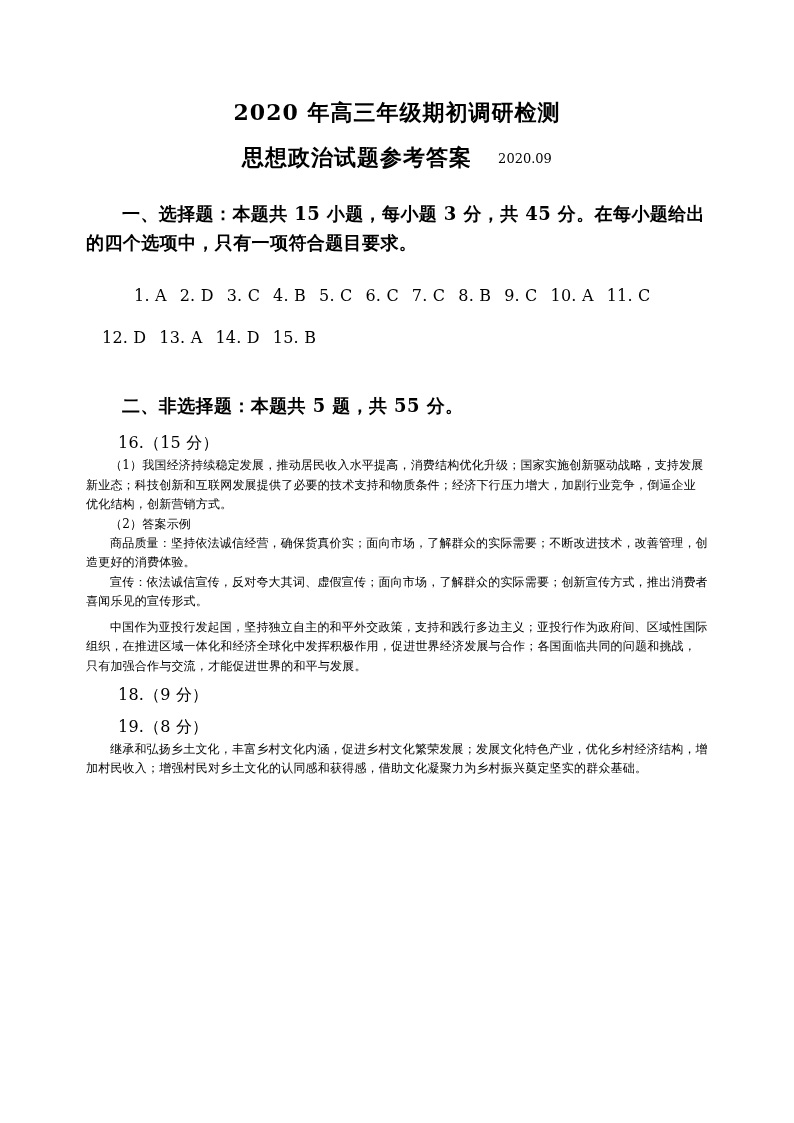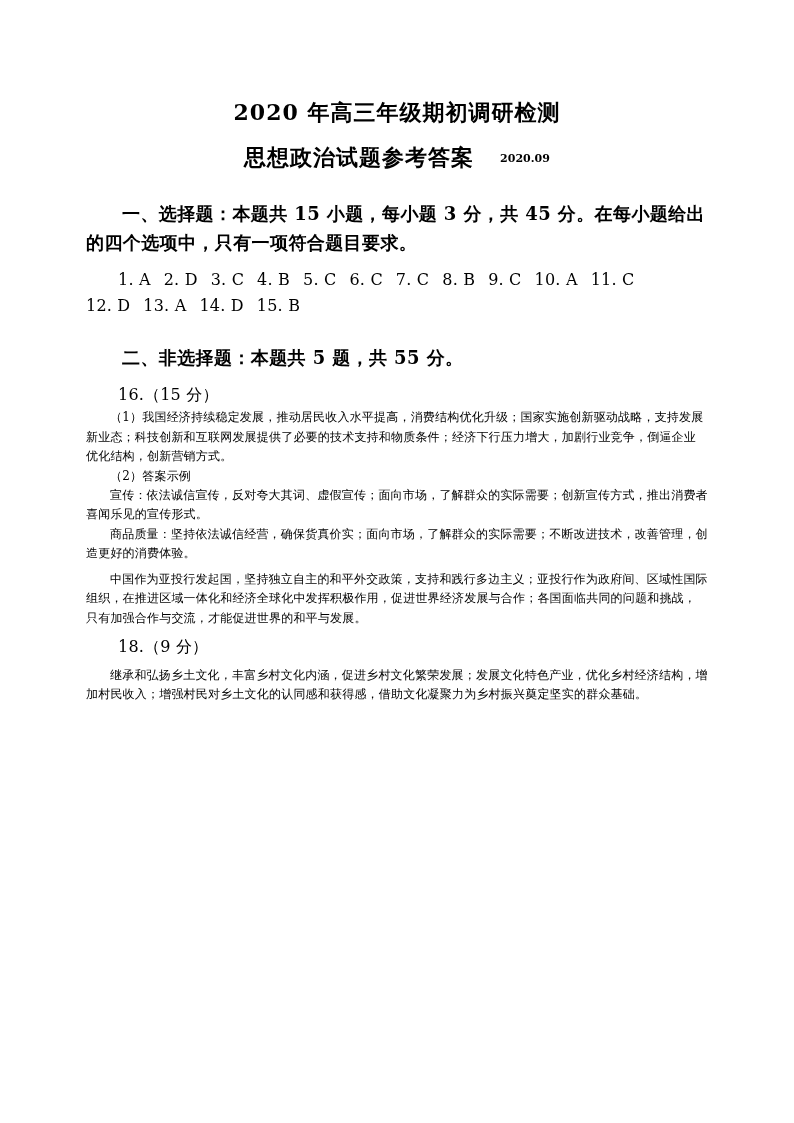--- a/index.html
+++ b/index.html
@@ -38,22 +38,22 @@
     align-items: center;
     gap: 26px;
     margin-bottom: 26px;
   }
   .subtitle {
     font-size: 22px;
     font-weight: bold;
     letter-spacing: 1px;
   }
   .date {
-    font-size: 11px;
-    font-weight: bold;
+    font-size: 13px;
+    font-weight: normal;
     font-family: "DejaVu Serif", "Liberation Serif", serif;
   }
   .section-head {
     font-size: 18px;
     font-weight: bold;
     line-height: 1.62;
     text-indent: 2em;
     letter-spacing: 0.4px;
     margin: 10px 0 4px 0;
   }
@@ -63,21 +63,21 @@
   .para {
     font-size: 12px;
     line-height: 1.62;
     text-indent: 2em;
     margin: 0;
     letter-spacing: 0.2px;
   }
   .answers-line {
     font-size: 16px;
     line-height: 1.62;
-    margin: 0;
+    margin: 16px;
     letter-spacing: 0.2px;
   }
   .answers-line.indent {
     text-indent: 2em;
   }
   .ans-item {
     white-space: nowrap;
     margin-right: 13px;
   }
   .qnum {
@@ -111,23 +111,24 @@
 
   <div class="gap-m"></div>
 
   <div class="section-head tight">二、非选择题：本题共 5 题，共 55 分。</div>
 
   <div id="questions">
       <div class="gap-s"></div>
       <p class="qnum">16.（15 分）</p>
       <p class="para">（1）我国经济持续稳定发展，推动居民收入水平提高，消费结构优化升级；国家实施创新驱动战略，支持发展新业态；科技创新和互联网发展提供了必要的技术支持和物质条件；经济下行压力增大，加剧行业竞争，倒逼企业优化结构，创新营销方式。</p>
       <p class="para">（2）答案示例</p>
+      <p class="para">商品质量：坚持依法诚信经营，确保货真价实；面向市场，了解群众的实际需要；不断改进技术，改善管理，创造更好的消费体验。</p>
       <p class="para">宣传：依法诚信宣传，反对夸大其词、虚假宣传；面向市场，了解群众的实际需要；创新宣传方式，推出消费者喜闻乐见的宣传形式。</p>
-      <p class="para">商品质量：坚持依法诚信经营，确保货真价实；面向市场，了解群众的实际需要；不断改进技术，改善管理，创造更好的消费体验。</p>
       <div class="gap-s"></div>
       <p class="para">中国作为亚投行发起国，坚持独立自主的和平外交政策，支持和践行多边主义；亚投行作为政府间、区域性国际组织，在推进区域一体化和经济全球化中发挥积极作用，促进世界经济发展与合作；各国面临共同的问题和挑战，只有加强合作与交流，才能促进世界的和平与发展。</p>
       <div class="gap-s"></div>
       <p class="qnum">18.（9 分）</p>
       <div class="gap-s"></div>
+      <p class="qnum">19.（8 分）</p>
       <p class="para">继承和弘扬乡土文化，丰富乡村文化内涵，促进乡村文化繁荣发展；发展文化特色产业，优化乡村经济结构，增加村民收入；增强村民对乡土文化的认同感和获得感，借助文化凝聚力为乡村振兴奠定坚实的群众基础。</p>
     </div>
 
 </div>
 
 </body></html>

